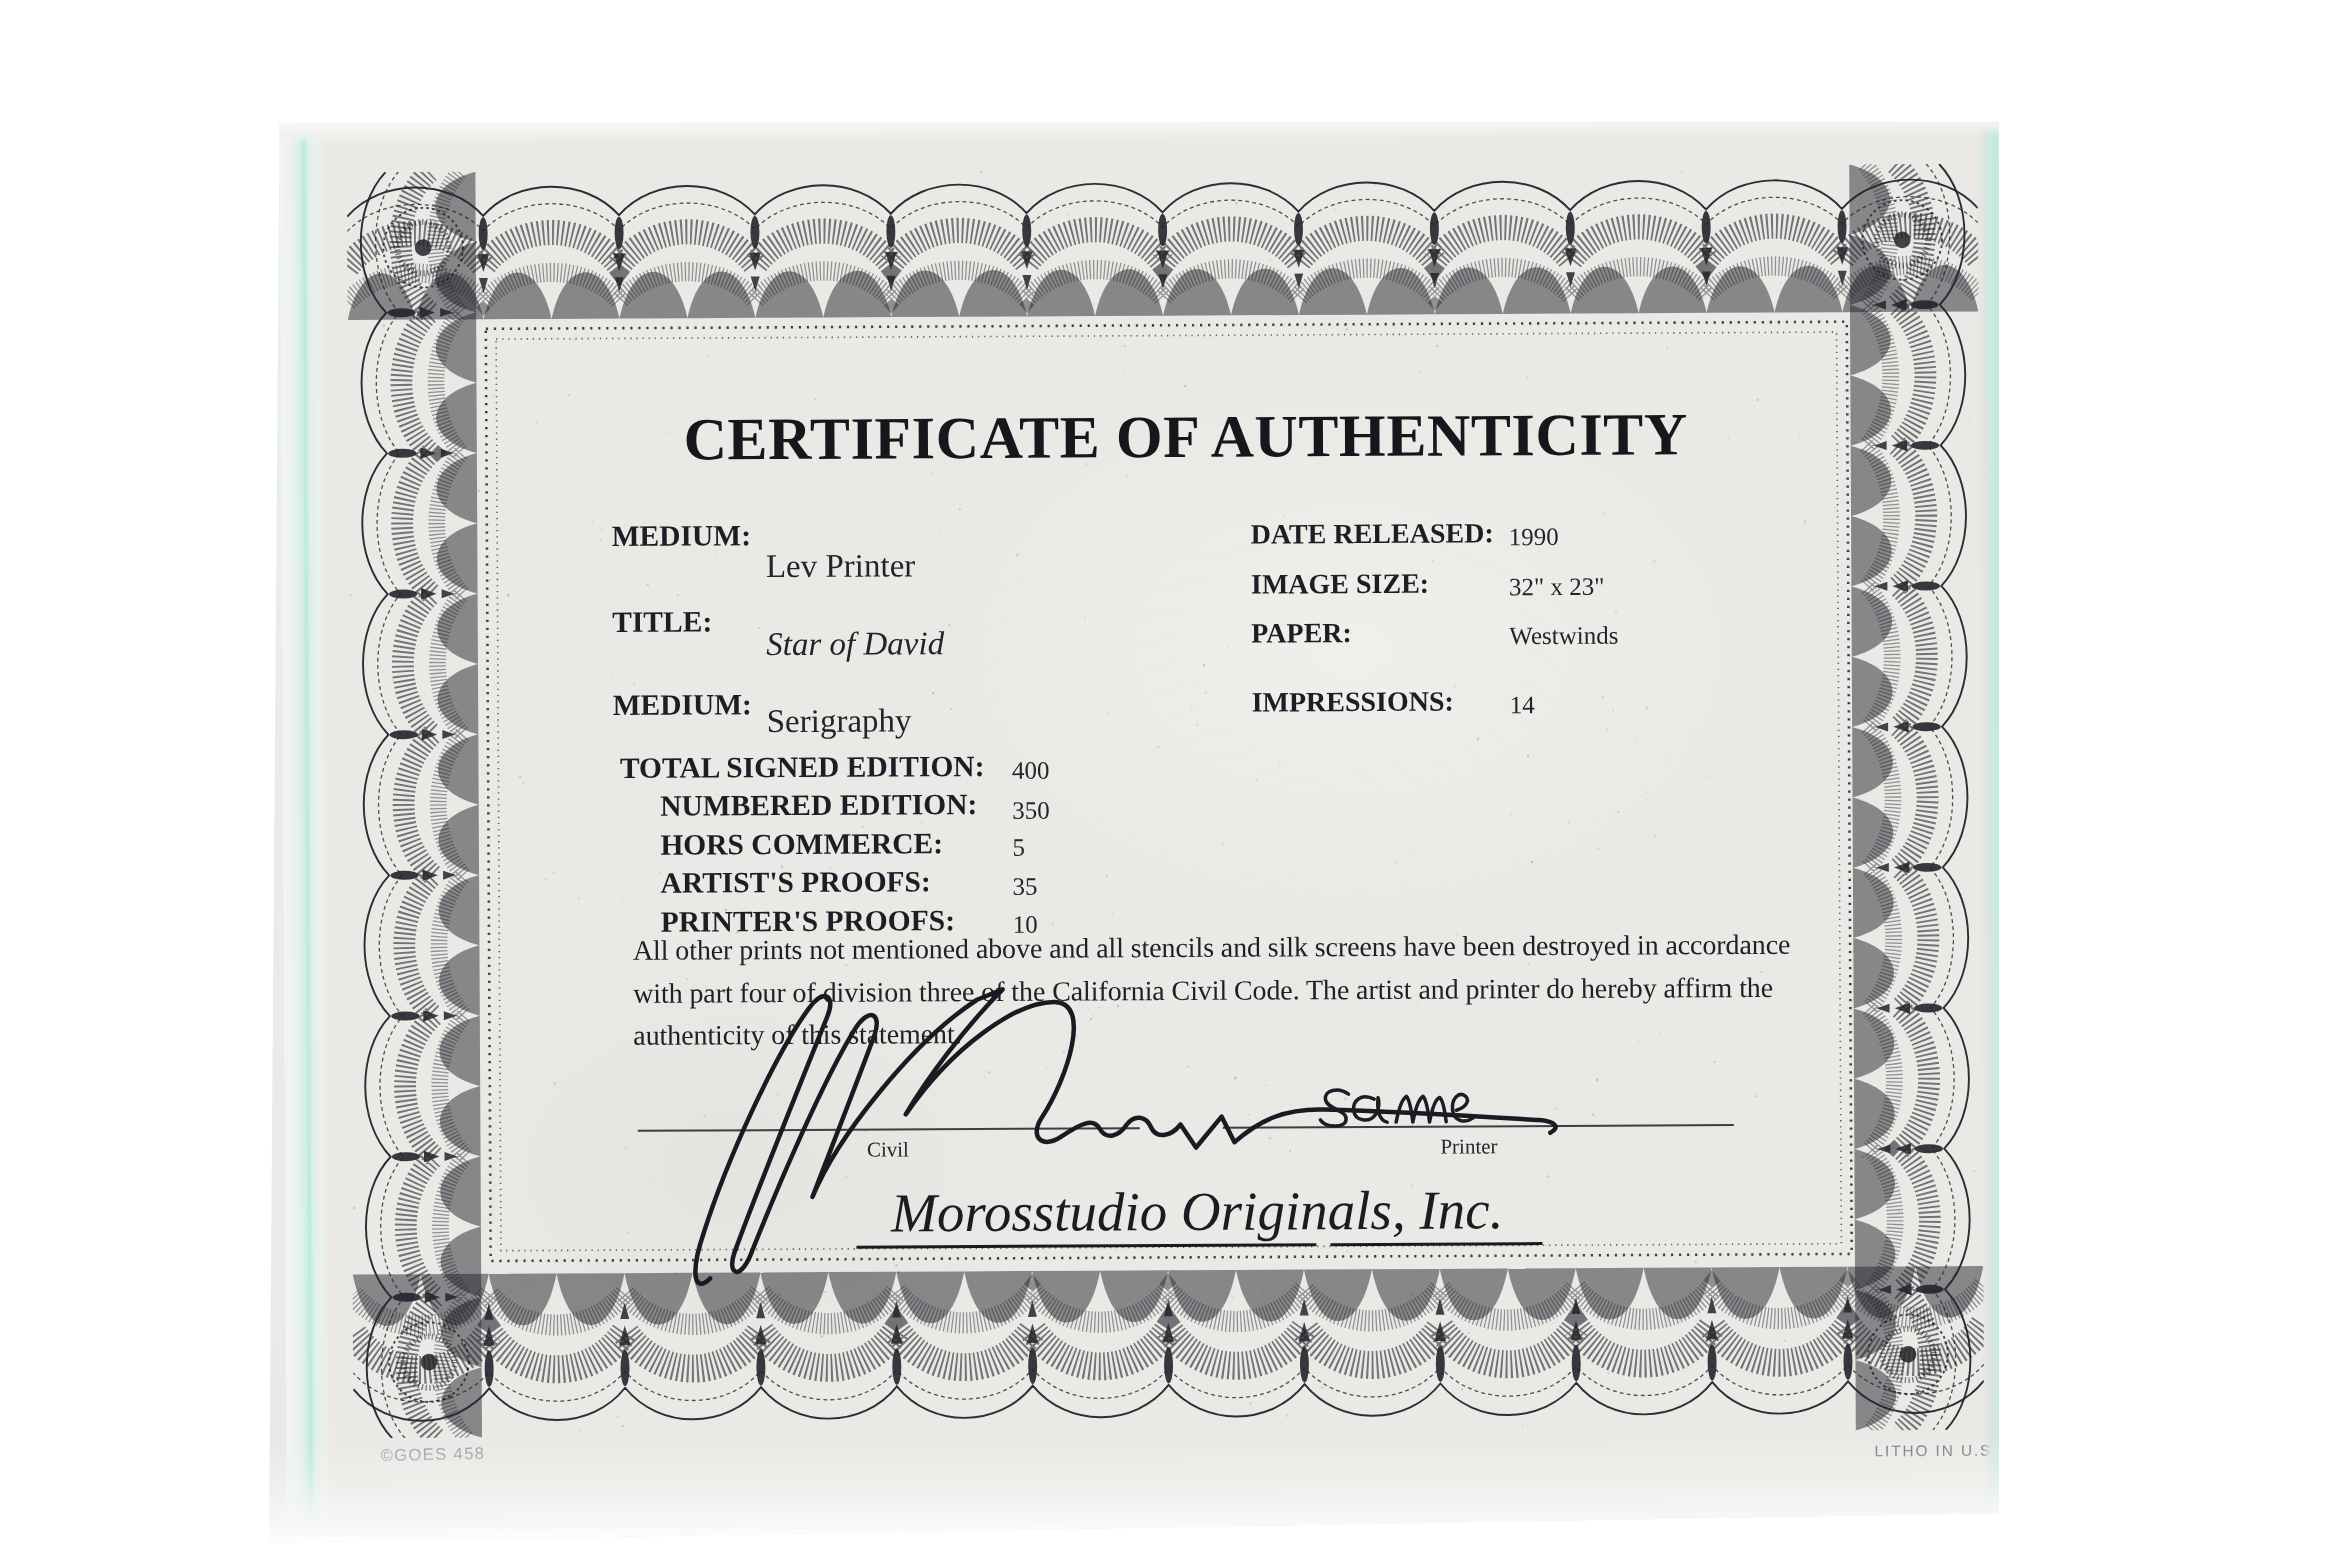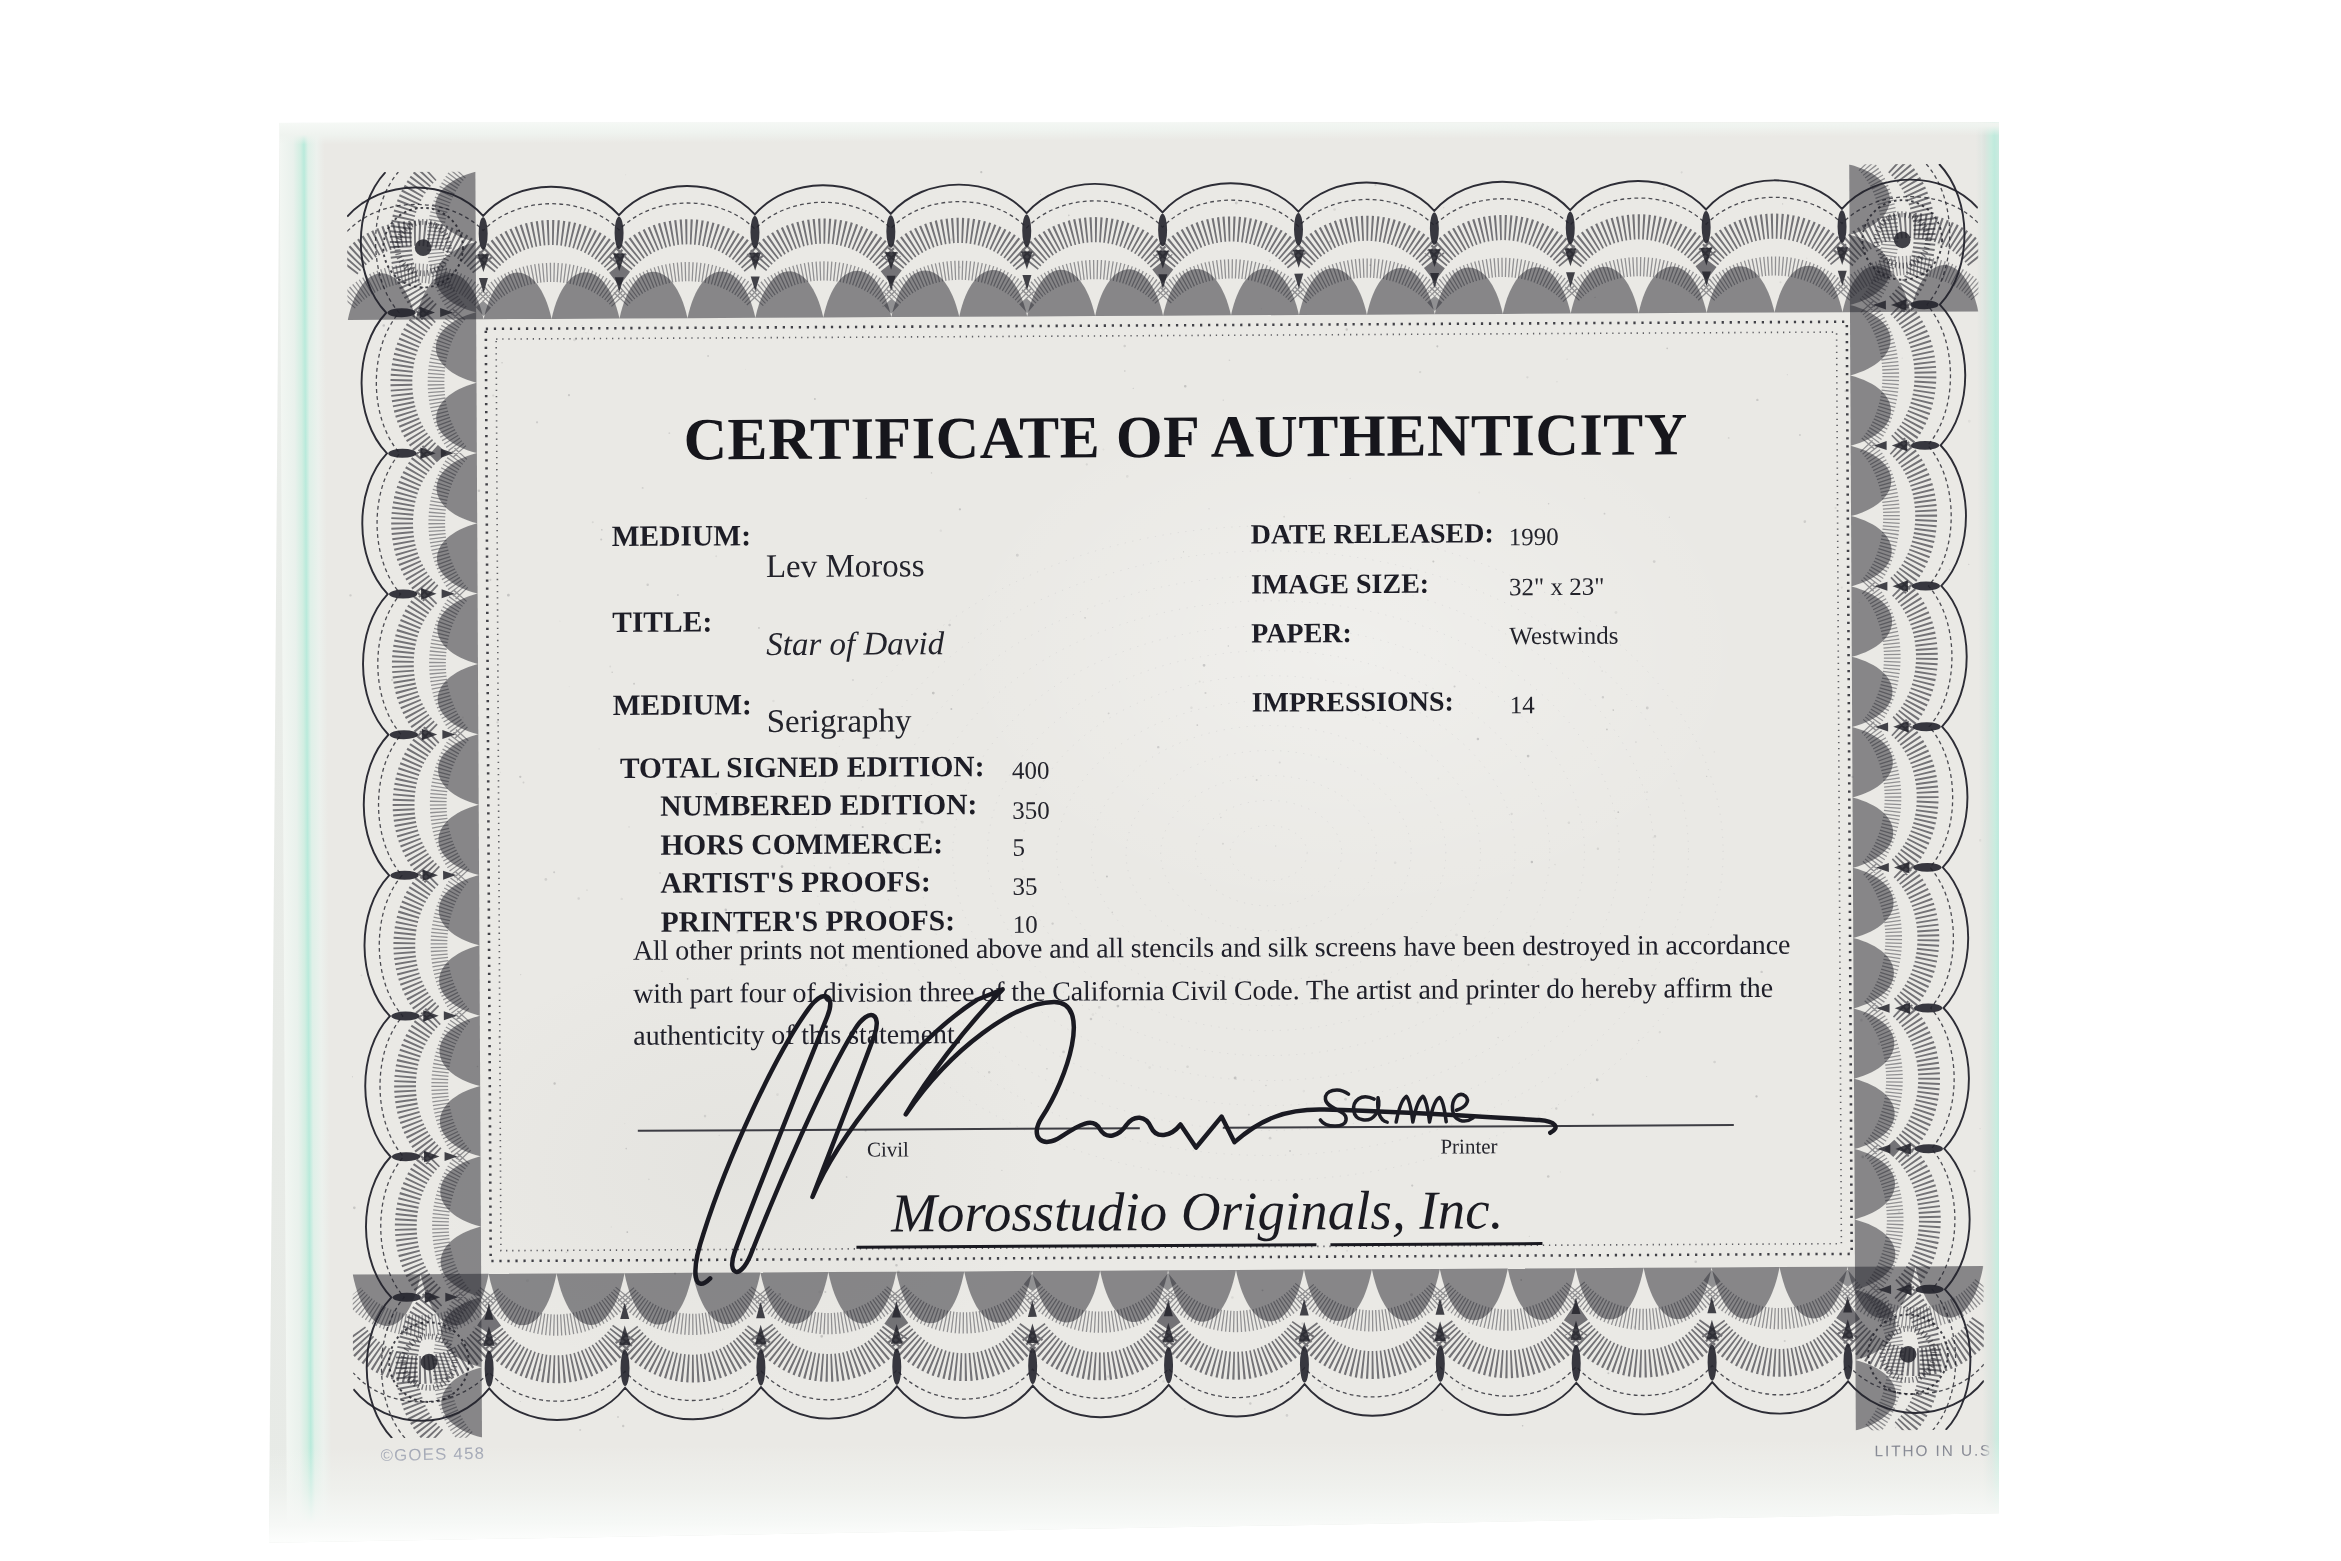--- a/index.html
+++ b/index.html
@@ -628,21 +628,21 @@
           <circle cx="2242" cy="327" r="1.0" fill="#24242c" opacity="0.09"></circle>
           <circle cx="1820" cy="1735" r="1.4" fill="#24242c" opacity="0.19"></circle>
           <circle cx="1373" cy="300" r="1.3" fill="#24242c" opacity="0.11"></circle>
           <circle cx="1359" cy="1053" r="1.7" fill="#24242c" opacity="0.10"></circle>
           <circle cx="1370" cy="1760" r="2.0" fill="#24242c" opacity="0.08"></circle>
         </svg>
 
       <div class="t title" style="left:645px;top:403px;width:1085px;">CERTIFICATE OF AUTHENTICITY</div>
 
       <div class="t lbl" style="left:613px;top:517px;">MEDIUM:</div>
-      <div class="t val" style="left:767px;top:546px;">Lev Moross</div>
+      <div class="t val" style="left:767px;top:546px;">Lev Printer</div>
       <div class="t lbl" style="left:613px;top:603px;">TITLE:</div>
       <div class="t val" style="left:767px;top:624px;font-style:italic;">Star of David</div>
       <div class="t lbl" style="left:613px;top:686px;">MEDIUM:</div>
       <div class="t val" style="left:767px;top:701px;">Serigraphy</div>
 
       <div class="t lbl2" style="left:1252px;top:519px;">DATE RELEASED:</div>
       <div class="t val2" style="left:1510px;top:525px;">1990</div>
       <div class="t lbl2" style="left:1252px;top:569px;">IMAGE SIZE:</div>
       <div class="t val2" style="left:1510px;top:575px;">32" x 23"</div>
       <div class="t lbl2" style="left:1252px;top:618px;">PAPER:</div>

